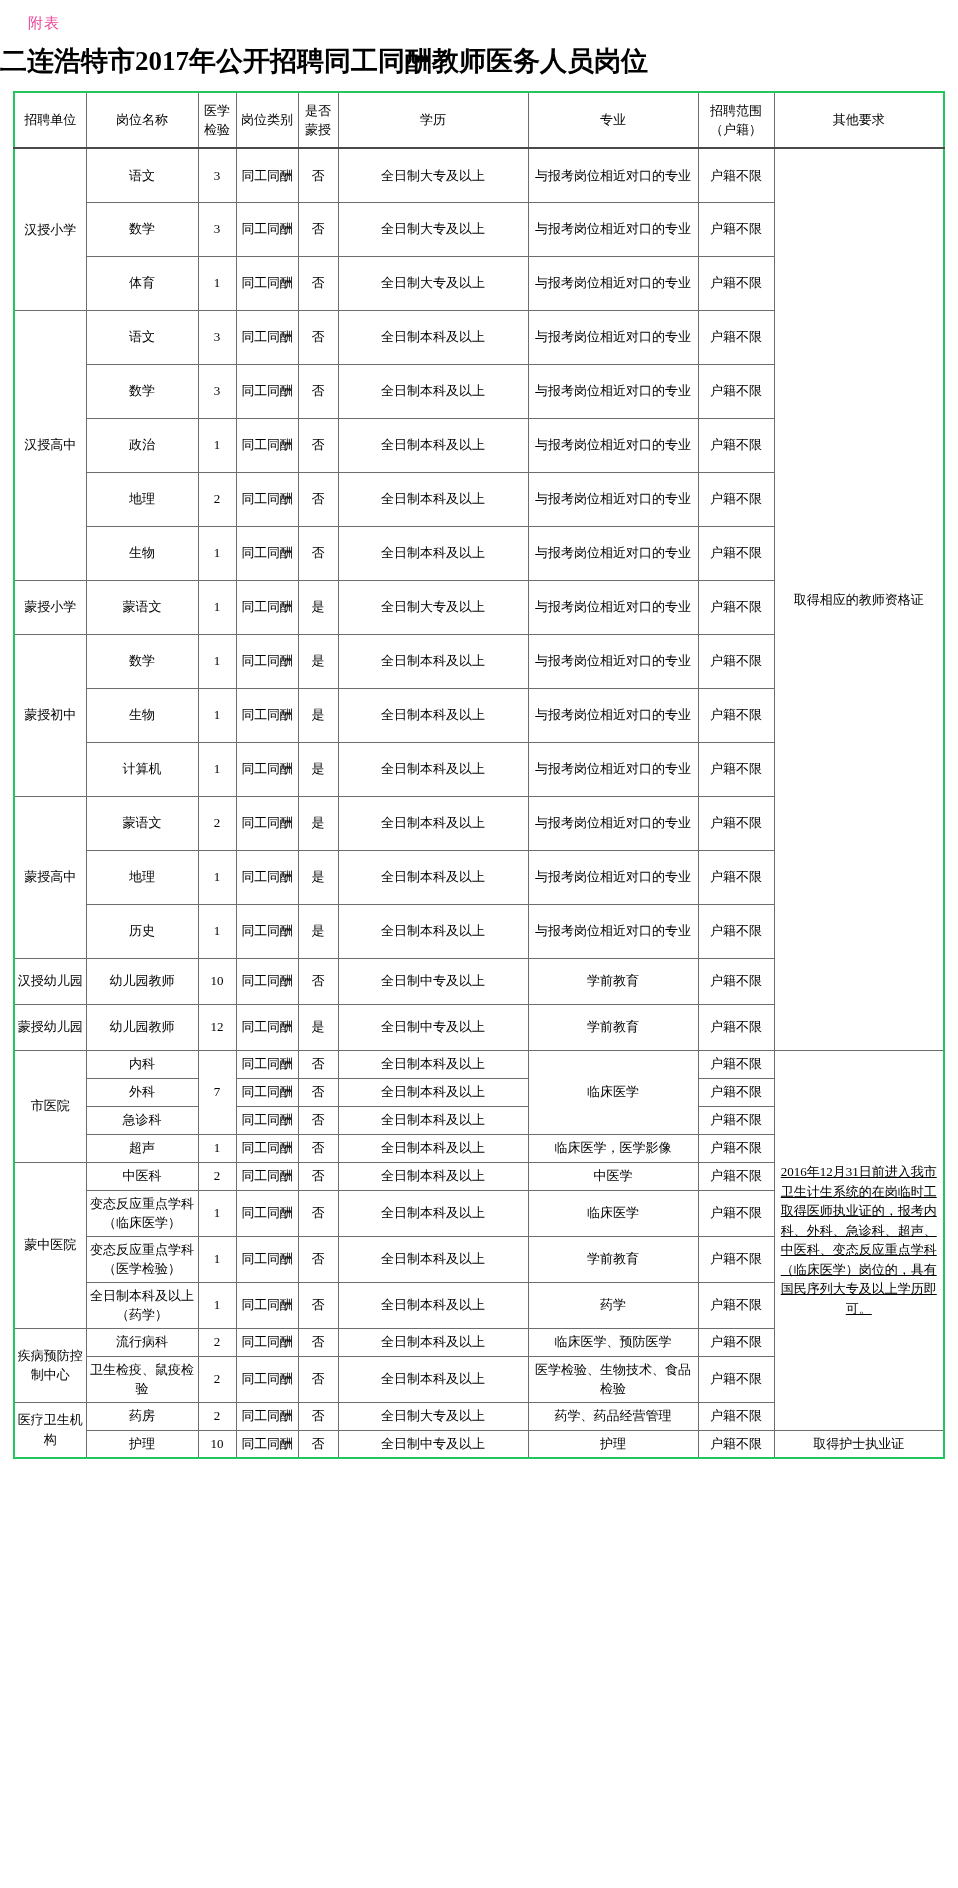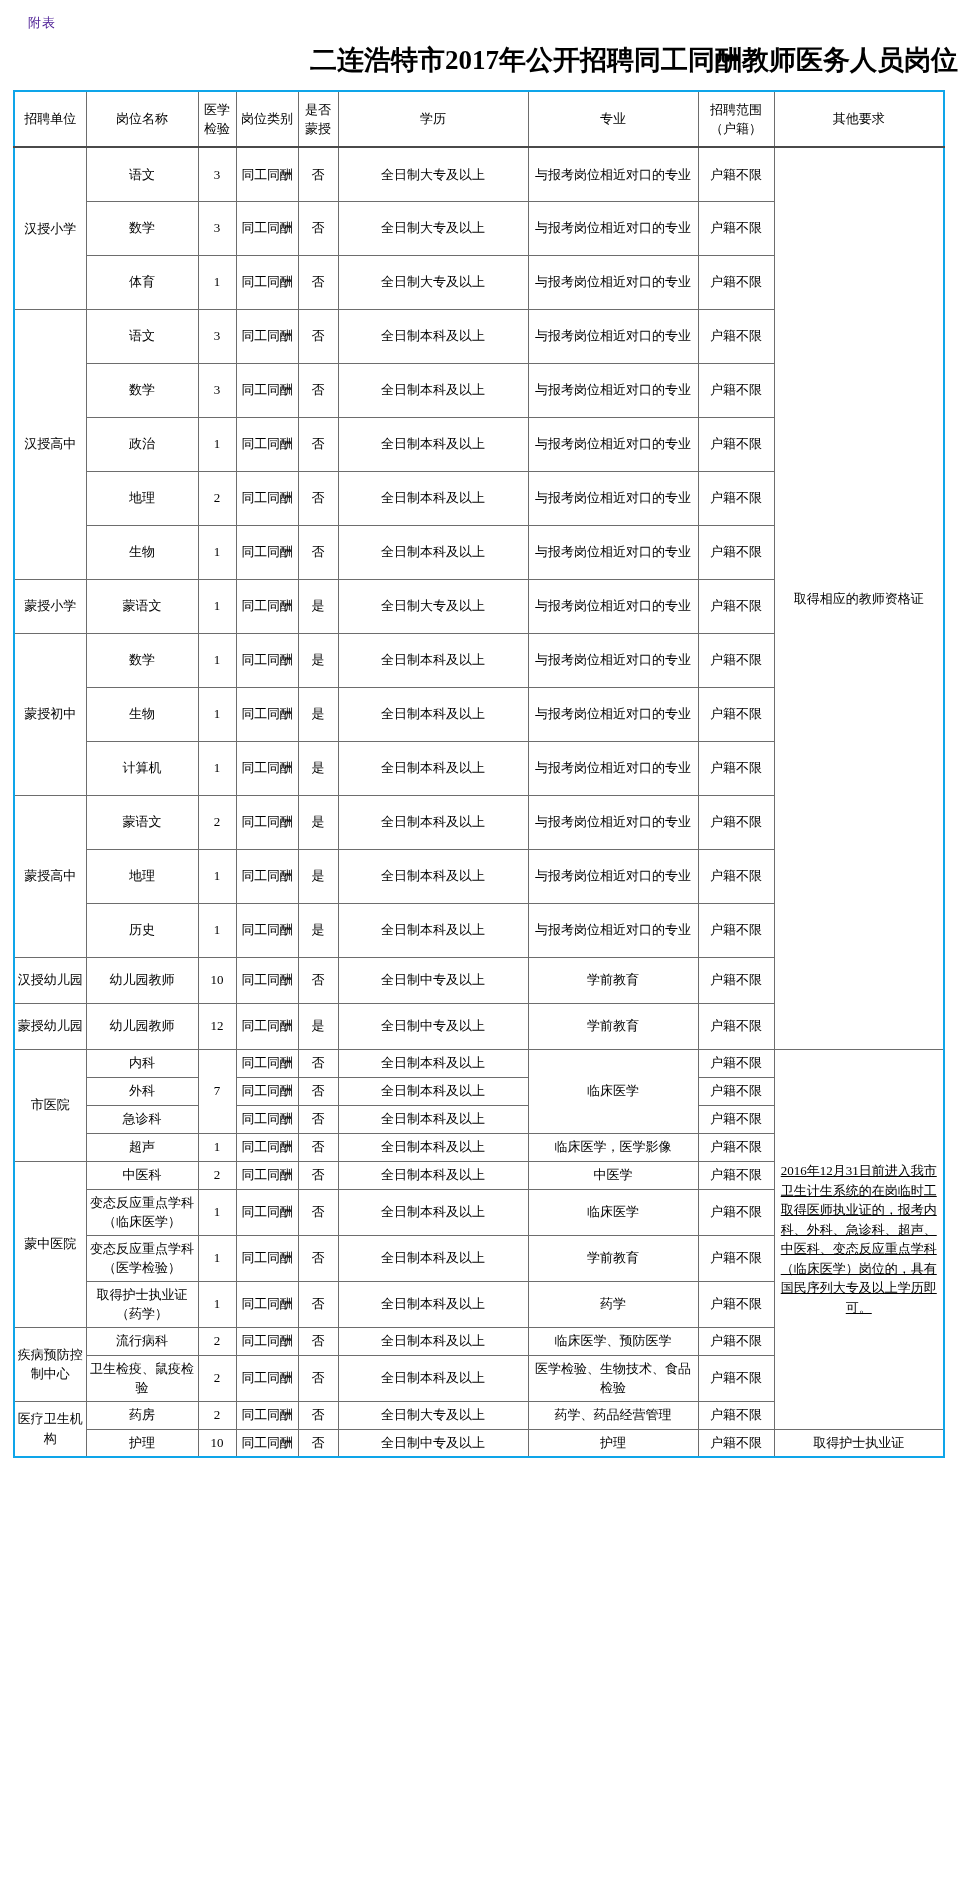--- a/index.html
+++ b/index.html
@@ -9,41 +9,41 @@
     font-family: "Liberation Serif", "DejaVu Serif", serif;
   }
   .page {
     width: 958px;
     min-height: 1888px;
     position: relative;
     background: #fff;
     padding: 0;
   }
   .attach-label {
-    font-size: 13px;
-    color: #4c1d95;
+    font-size: 15px;
+    color: #ec4899;
     margin: 14px 12px 0 28px;
     letter-spacing: 1px;
     font-family: "Liberation Sans", "DejaVu Sans", sans-serif;
   }
   .doc-title {
-    text-align: right;
+    text-align: left;
     font-size: 27px;
     font-weight: bold;
     color: #000;
     margin: 10px 0 12px 0;
     letter-spacing: 0px;
     font-family: "Liberation Serif", "DejaVu Serif", serif;
   }
   table.rec {
     border-collapse: collapse;
     width: 930px;
     margin: 0 auto;
     table-layout: fixed;
-    border: 2px solid #0ea5e9;
+    border: 2px solid #22c55e;
   }
   table.rec td, table.rec th {
     border: 1px solid #6d6d6d;
     text-align: center;
     vertical-align: middle;
     font-size: 13px;
     color: #000;
     padding: 2px 1px;
     line-height: 1.5;
     font-weight: normal;
@@ -357,21 +357,21 @@
       <tr class="mid">
         <td>变态反应重点学科（医学检验）</td>
         <td class="num-cell">1</td>
         <td class="type-cell">同工同酬</td>
         <td>否</td>
         <td>全日制本科及以上</td>
         <td class="major-cell">学前教育</td>
         <td>户籍不限</td>
       </tr>
       <tr class="mid">
-        <td>取得护士执业证（药学）</td>
+        <td>全日制本科及以上（药学）</td>
         <td class="num-cell">1</td>
         <td class="type-cell">同工同酬</td>
         <td>否</td>
         <td>全日制本科及以上</td>
         <td class="major-cell">药学</td>
         <td>户籍不限</td>
       </tr>
 
       <tr class="short">
         <td class="unit-cell" rowspan="2">疾病预防控制中心</td>

